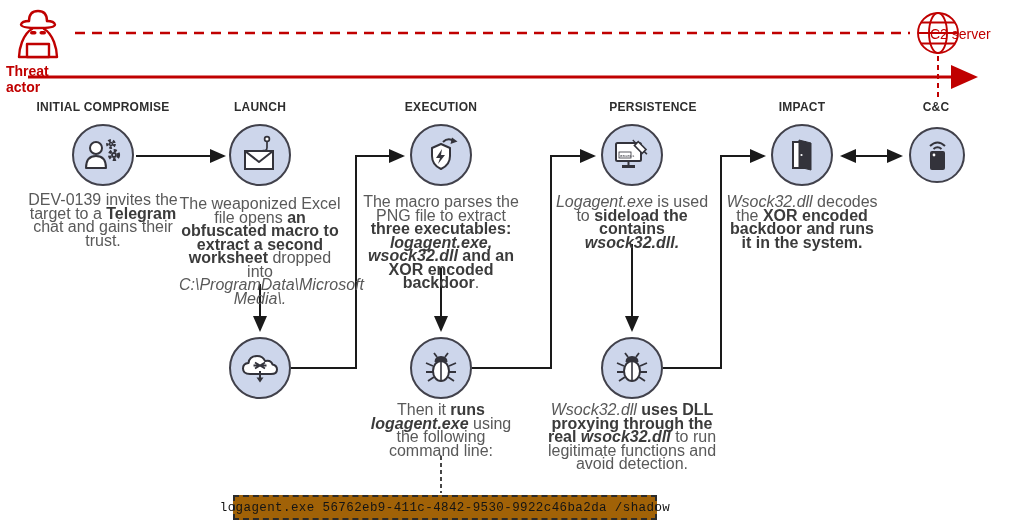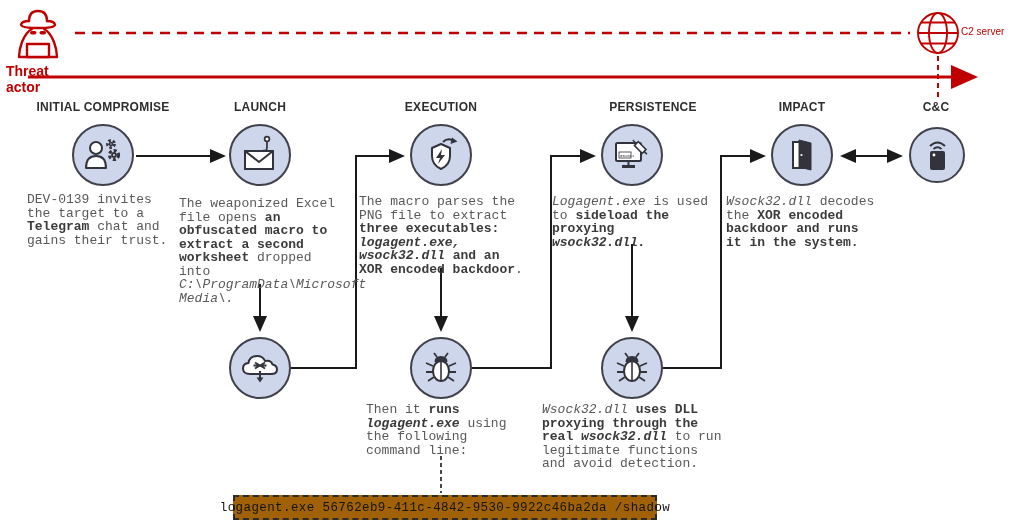--- a/index.html
+++ b/index.html
@@ -14,34 +14,34 @@
     font-weight:700;font-size:12px;color:#2e2e2e;letter-spacing:.25px;white-space:nowrap;
   }
   .node{
     position:absolute;transform:translateX(-50%);
     width:62px;height:62px;border-radius:50%;
     background:#cdd6eb;border:2px solid #41414b;
     display:flex;align-items:center;justify-content:center;box-sizing:border-box;
   }
   .node.small{width:56px;height:56px;}
   .desc{
-    position:absolute;transform:translateX(-50%);
-    font-size:13px;line-height:13.5px;color:#595959;font-family:Liberation Mono, monospace;
+    position:absolute;transform:translateX(-50%);text-align:center;
+    font-size:16px;line-height:13.5px;color:#595959;
   }
   .desc p{margin:0 0 13px 0;}
   .desc p:last-child{margin-bottom:0;}
   .desc .b{font-weight:700;color:#3b3b3b;}
   .desc .i{font-style:italic;}
   .actor-label{
     position:absolute;left:6px;top:63px;width:70px;
     font-size:14px;font-weight:700;color:#c00000;
   }
   .c2-label{
-    position:absolute;left:961px;top:26px;
-    font-size:10px;color:#c00000;white-space:nowrap;
+    position:absolute;left:930px;top:26px;
+    font-size:14px;color:#c00000;white-space:nowrap;
   }
   .cmd-box{
     position:absolute;left:233px;top:495px;width:424px;height:25px;
     border:2px dashed #2b2b2b;box-sizing:border-box;
     display:flex;align-items:center;justify-content:center;
     font-family:"Liberation Mono",monospace;font-size:12.5px;letter-spacing:.4px;color:#141414;
     white-space:nowrap;background:#a16207;
   }
 </style>
 </head>
@@ -201,21 +201,21 @@
   <div class="desc" style="left:103px;top:193px;width:152px;">
       <p><span>DEV-0139 invites the target to a </span><span class="b">Telegram</span><span> chat and gains their trust.</span></p>
     </div>
   <div class="desc" style="left:260px;top:197px;width:162px;">
       <p><span>The weaponized Excel file opens </span><span class="b">an obfuscated macro to extract a second worksheet</span><span> dropped into </span><span class="i">C:\ProgramData\Microsoft Media\.</span></p>
     </div>
   <div class="desc" style="left:441px;top:195px;width:164px;">
       <p><span>The macro parses the PNG file to extract </span><span class="b">three executables: </span><span class="b i">logagent.exe, wsock32.dll</span><span class="b"> and an XOR encoded backdoor</span><span>.</span></p>
     </div>
   <div class="desc" style="left:632px;top:195px;width:160px;">
-      <p><span class="i">Logagent.exe</span><span> is used to </span><span class="b">sideload the proxying </span><span class="b i">wsock32.dll.</span></p>
+      <p><span class="i">Logagent.exe</span><span> is used to </span><span class="b">sideload the contains </span><span class="b i">wsock32.dll.</span></p>
     </div>
   <div class="desc" style="left:802px;top:195px;width:152px;">
       <p><span class="i">Wsock32.dll</span><span> decodes the </span><span class="b">XOR encoded backdoor and runs it in the system.</span></p>
     </div>
   <div class="desc" style="left:441px;top:403px;width:150px;">
       <p><span>Then it </span><span class="b">runs </span><span class="b i">logagent.exe</span><span> using the following command line:</span></p>
     </div>
   <div class="desc" style="left:632px;top:403px;width:180px;">
       <p><span class="i">Wsock32.dll</span><span> </span><span class="b">uses DLL proxying through the real </span><span class="b i">wsock32.dll</span><span> to run legitimate functions and avoid detection.</span></p>
     </div>

